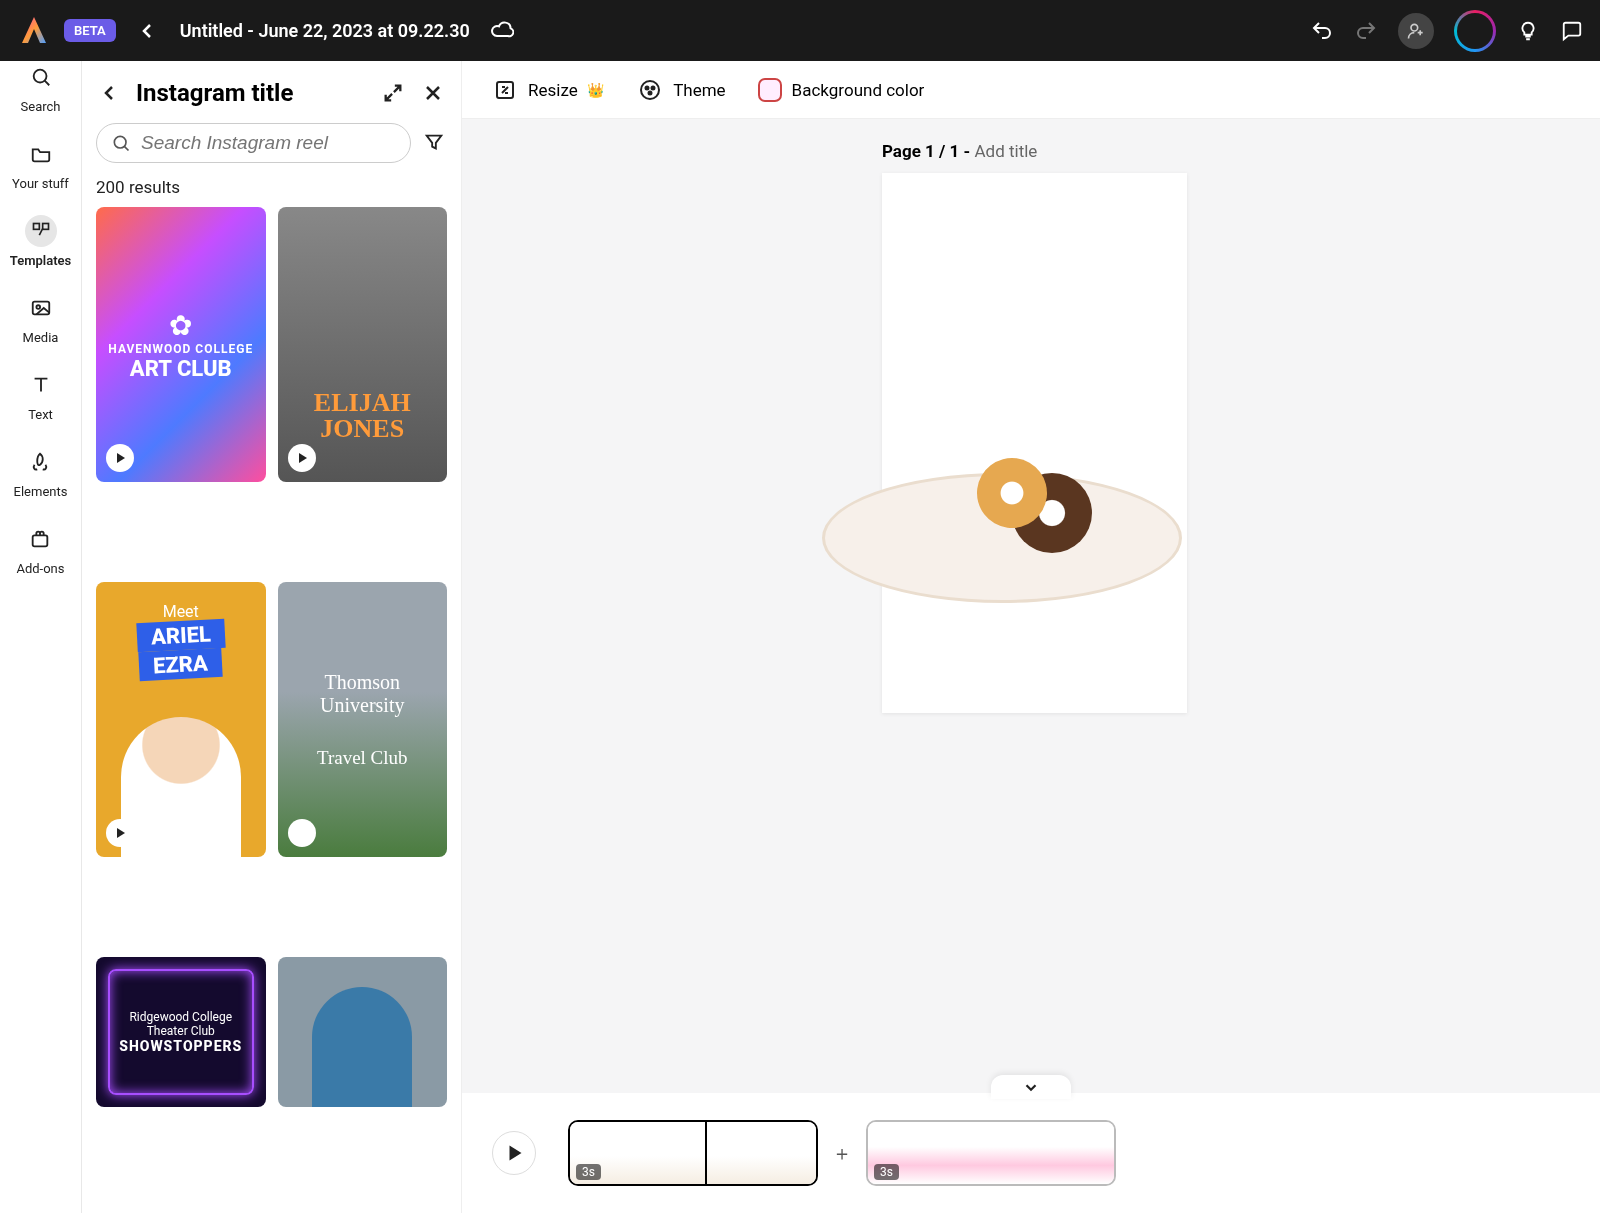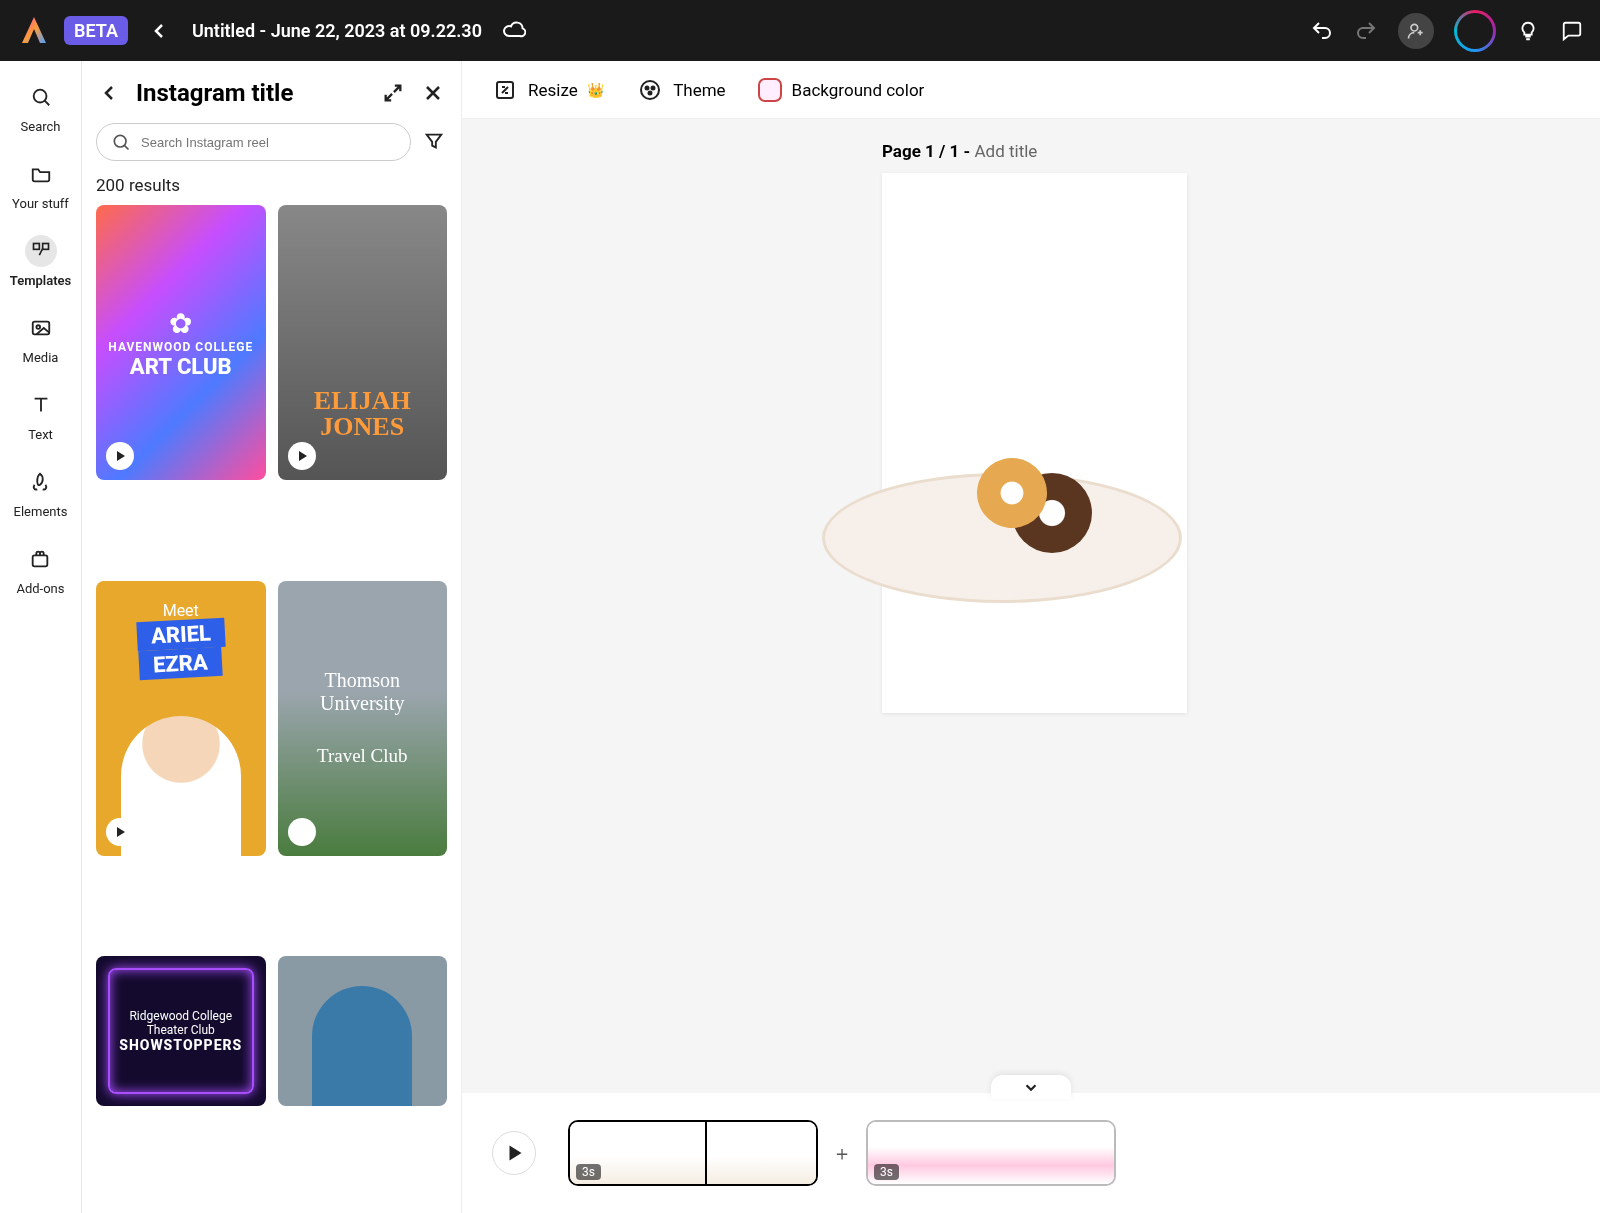--- a/index.html
+++ b/index.html
@@ -1,46 +1,46 @@
 <!DOCTYPE html>
 <html><head>
 <meta charset="utf-8">
 <style>
 * { box-sizing: border-box; margin: 0; padding: 0; }
 body { font-family: -apple-system, BlinkMacSystemFont, "Segoe UI", Roboto, sans-serif; width: 1600px; height: 1213px; overflow: hidden; background: #fff; }
 
 
 .header { height: 61px; background: #1a1a1a; display: flex; align-items: center; padding: 0 16px; color: #fff; }
 .logo { width: 36px; height: 36px; margin-right: 12px; }
-.badge { background: #6b5ce7; color: #fff; font-size: 18px; font-weight: 600; padding: 4px 10px; border-radius: 6px; margin-right: 20px; }
+.badge { background: #6b5ce7; color: #fff; font-size: 13px; font-weight: 600; padding: 4px 10px; border-radius: 6px; margin-right: 20px; }
 .hdr-ico { width: 24px; height: 24px; display: inline-flex; align-items: center; justify-content: center; cursor: pointer; }
 .doc-title { font-size: 18px; font-weight: 600; margin: 0 20px; }
 .header-right { margin-left: auto; display: flex; align-items: center; gap: 20px; }
 .avatar-wrap { width: 42px; height: 42px; border-radius: 50%; background: conic-gradient(#e91e63,#9c27b0,#2196f3,#00bcd4,#e91e63); display: flex; align-items: center; justify-content: center; }
 .avatar { width: 36px; height: 36px; border-radius: 50%; background: #1a1a1a; }
 .invite-btn { width: 36px; height: 36px; background: #444; border-radius: 50%; display: flex; align-items: center; justify-content: center; }
 
 
 .main { display: flex; height: 1152px; }
 
 
-.rail { width: 82px; background: #fff; border-right: 1px solid #e8e8e8; display: flex; flex-direction: column; align-items: center; padding-top: 20px; gap: 24px; }
+.rail { width: 82px; background: #fff; border-right: 1px solid #e8e8e8; display: flex; flex-direction: column; align-items: center; gap: 24px; }
 .rail-item { display: flex; flex-direction: column; align-items: center; gap: 6px; cursor: pointer; font-size: 13px; color: #222; }
 .rail-icon { width: 32px; height: 32px; display: flex; align-items: center; justify-content: center; }
 .rail-item.active .rail-icon { background: #e6e6e6; border-radius: 50%; }
 .rail-item.active { font-weight: 600; text-align: right; }
 
 
 .panel { width: 380px; background: #fff; border-right: 1px solid #eee; display: flex; flex-direction: column; padding: 18px 14px; }
 .panel-head { display: flex; align-items: center; margin-bottom: 16px; gap: 12px; }
 .panel-title { font-size: 24px; font-weight: 700; flex: 1; }
 .panel-act { width: 28px; height: 28px; display: flex; align-items: center; justify-content: center; cursor: pointer; }
 .search-row { display: flex; gap: 12px; align-items: center; margin-bottom: 14px; }
 .search-box { flex: 1; display: flex; align-items: center; border: 1px solid #ccc; border-radius: 22px; padding: 8px 14px; gap: 10px; }
-.search-box input { border: none; outline: none; font-size: 13px; flex: 1; color: #777; background: transparent; }
+.search-box input { border: none; outline: none; font-size: 19px; flex: 1; color: #777; background: transparent; font-style: italic; }
 .filter-btn { width: 24px; height: 24px; cursor: pointer; }
 .results { font-size: 17px; color: #222; margin-bottom: 10px; }
 .grid { display: grid; grid-template-columns: 1fr 1fr; gap: 12px; overflow-y: auto; flex: 1; }
 .card { position: relative; border-radius: 8px; overflow: hidden; height: 275px; color: #fff; display: flex; flex-direction: column; align-items: center; justify-content: center; }
 .play-badge { position: absolute; bottom: 10px; left: 10px; width: 28px; height: 28px; background: #fff; border-radius: 50%; display: flex; align-items: center; justify-content: center; }
 .card1 { background: linear-gradient(135deg,#ff6b4a,#c64eff,#4e7aff,#ff4e9e); }
 .card1 .t1 { font-size: 12px; font-weight: 700; letter-spacing: 1px; }
 .card1 .t2 { font-size: 22px; font-weight: 800; }
 .card2 { background: linear-gradient(#888,#555); justify-content: flex-end; padding-bottom: 40px; }
 .card2 .t1 { font-size: 26px; font-weight: 900; color: #ff9b3a; font-family: Georgia,serif; line-height: 1; }

